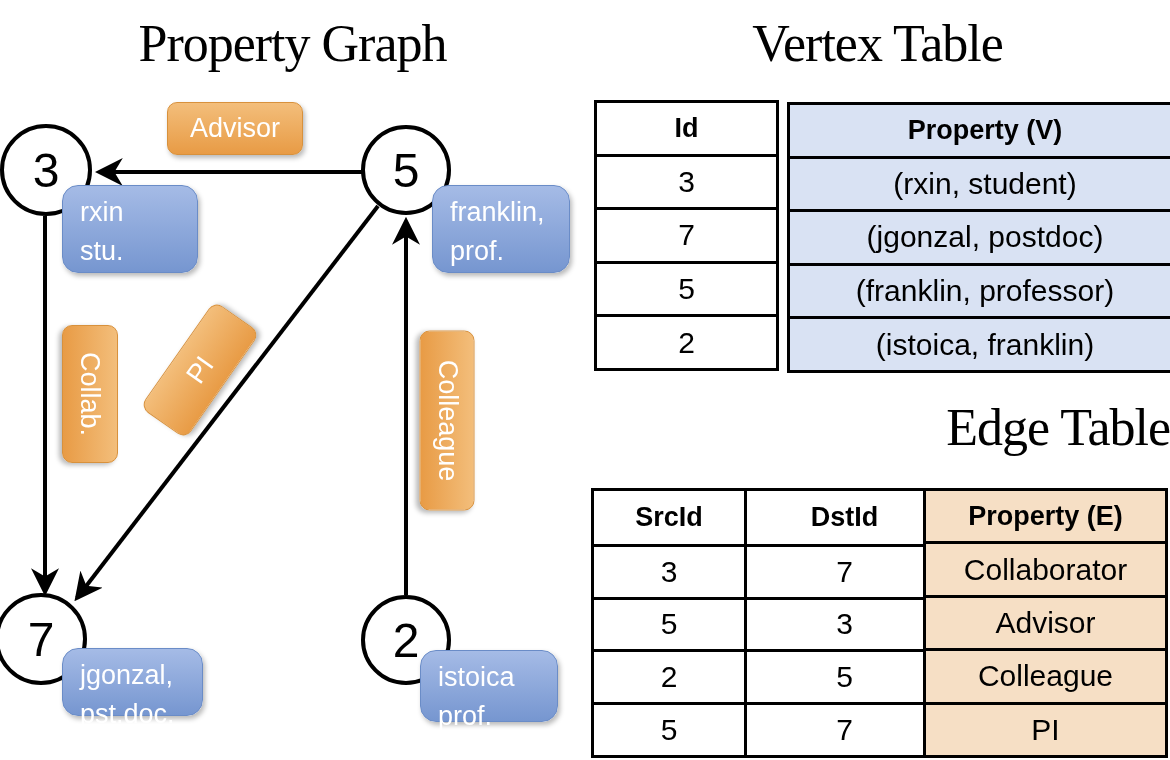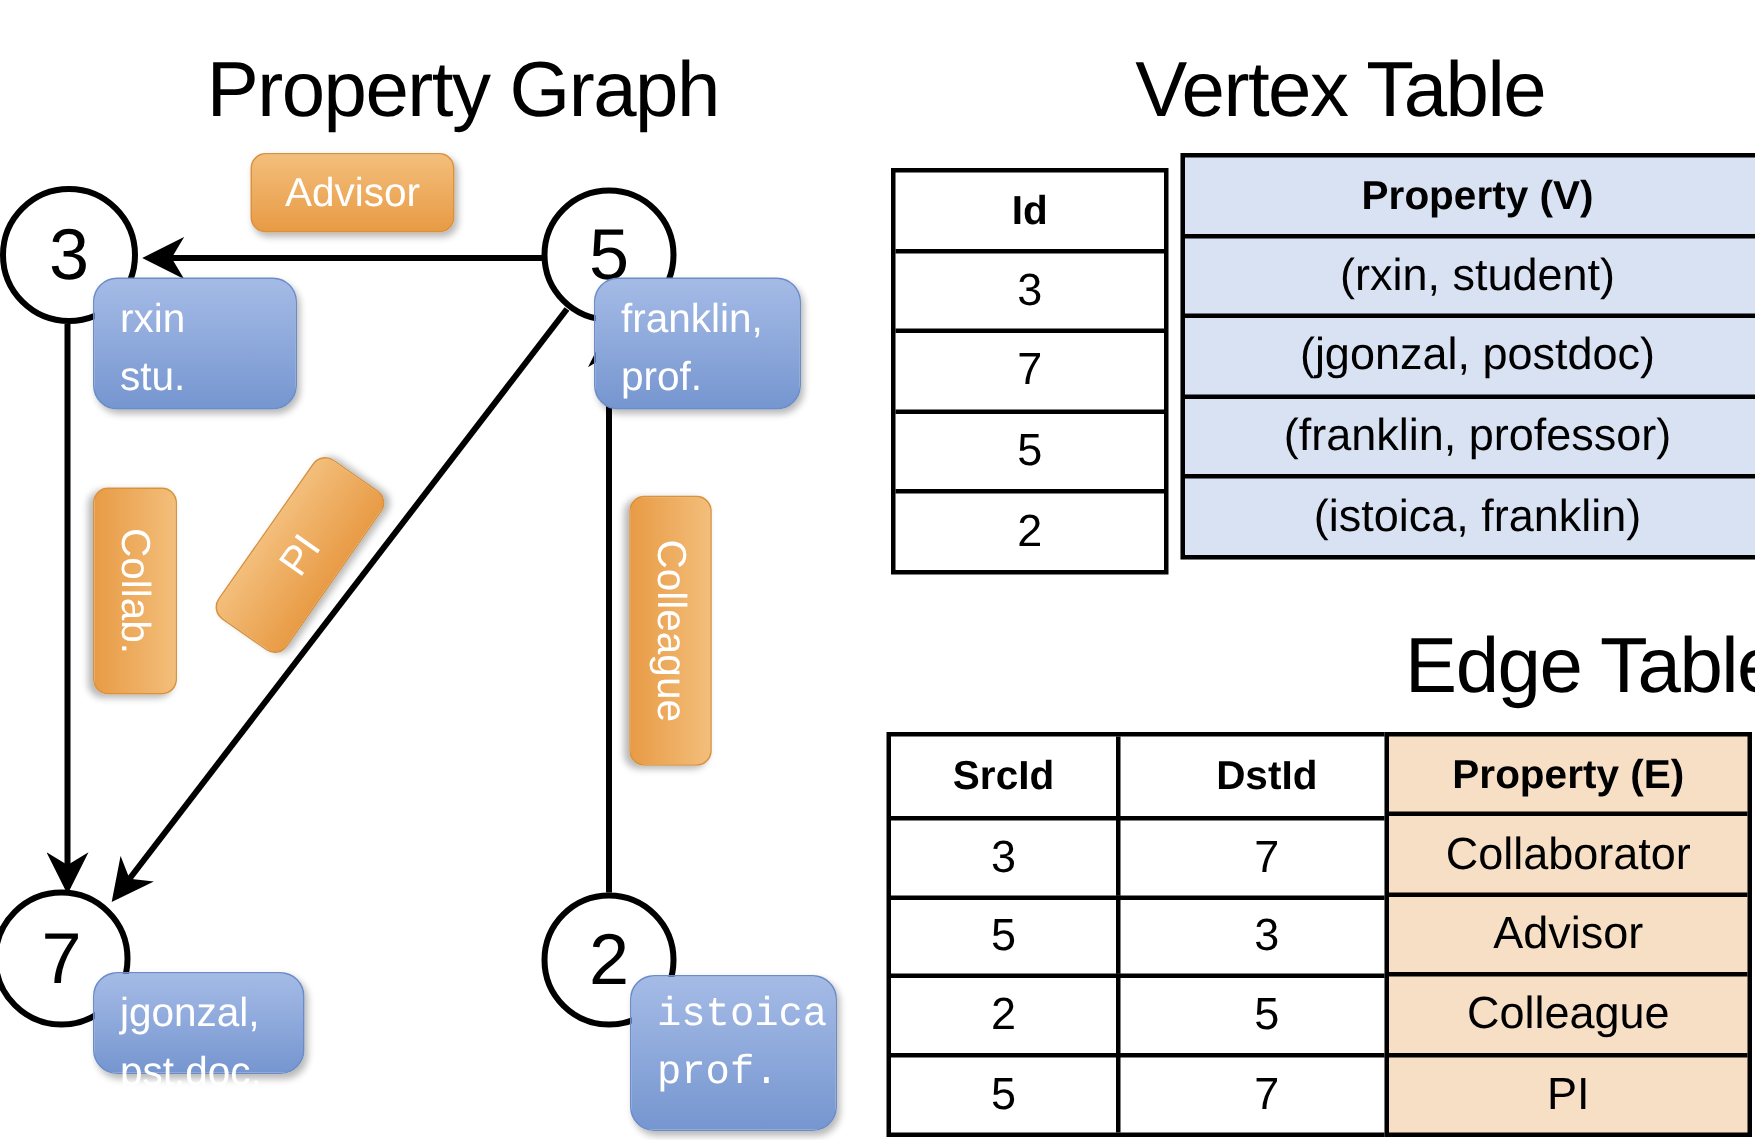--- a/index.html
+++ b/index.html
@@ -2,22 +2,22 @@
 <html><head>
 <meta charset="utf-8">
 <style>
   html,body{margin:0;padding:0;background:#fff;}
   .stage{
     position:relative;width:1170px;height:760px;background:#fff;overflow:hidden;
     font-family:"Liberation Sans", sans-serif;color:#000;
   }
   
   .big-title{
-    position:absolute;margin:16px;font-weight:300;font-size:52px;letter-spacing:-1px;
-    text-align:center;color:#000;
+    position:absolute;margin:0;font-weight:300;font-size:52px;letter-spacing:-1px;
+    text-align:center;color:#000;font-family:Liberation Serif, serif;
   }
   #title-graph{left:0;top:14px;width:585px;}
   #title-vertex{left:585px;top:14px;width:585px;}
   #title-edge{left:585px;top:398px;width:585px;text-align:right;}
 
   
   .edges-svg{position:absolute;left:0;top:0;width:585px;height:760px;}
   .vertex-circle{
     position:absolute;border:4px solid #000;border-radius:50%;background:#fff;
     display:flex;align-items:center;justify-content:center;
@@ -30,23 +30,23 @@
 
   .vprop-box{
     position:absolute;border-radius:16px;box-sizing:border-box;
     background:linear-gradient(#a5bbe6,#7696d0);
     border:1px solid #6a8cc7;
     box-shadow:2px 3px 5px rgba(0,0,0,.28);
     color:#fff;font-size:27px;font-weight:300;line-height:1.45;
     padding:7px 4px 0 17px;
   }
   #box-rxin{left:62px;top:185px;width:136px;height:88px;}
-  #box-franklin{left:396px;top:185px;width:138px;height:88px;}
+  #box-franklin{left:432px;top:185px;width:138px;height:88px;}
   #box-jgonzal{left:62px;top:648px;width:141px;height:68px;}
-  #box-istoica{left:420px;top:650px;width:138px;height:104px;font-family:Liberation Mono, monospace;}
+  #box-istoica{left:420px;top:650px;width:138px;height:72px;}
 
   .edge-label{
     position:absolute;border-radius:10px;box-sizing:border-box;
     background:linear-gradient(#f3be7b,#e89b45);
     border:1px solid #d8913c;
     box-shadow:2px 3px 5px rgba(0,0,0,.28);
     color:#fff;font-size:27px;font-weight:300;
     display:flex;align-items:center;justify-content:center;
   }
   #label-advisor{left:167px;top:102px;width:136px;height:53px;}
@@ -58,21 +58,21 @@
   .tbl{position:absolute;border:3px solid #000;box-sizing:border-box;background:#fff;}
   .tbl .cell{
     display:flex;align-items:center;justify-content:center;
     font-size:30px;font-weight:300;box-sizing:border-box;
   }
   .tbl .hdr{font-weight:bold;font-size:27px;}
   .col-stack{display:flex;flex-direction:column;}
   .col-stack .cell{flex:1;}
   .col-stack .cell + .cell{border-top:3px solid #000;}
 
-  #vt-id{left:594px;top:112px;width:185px;height:271px;}
+  #vt-id{left:594px;top:100px;width:185px;height:271px;}
   #vt-prop{left:787px;top:102px;width:396px;height:271px;background:#d9e2f3;}
 
   #et-ids{
     left:591px;top:488px;width:354px;height:270px;
     display:grid;grid-template-columns:150px 1fr;grid-auto-rows:1fr;
   }
   #et-ids .cell.rborder{border-left:3px solid #000;}
   #et-ids .cell.tborder{border-top:3px solid #000;}
   #et-prop{left:923px;top:488px;width:245px;height:270px;background:#f6dfc5;}
 </style>

